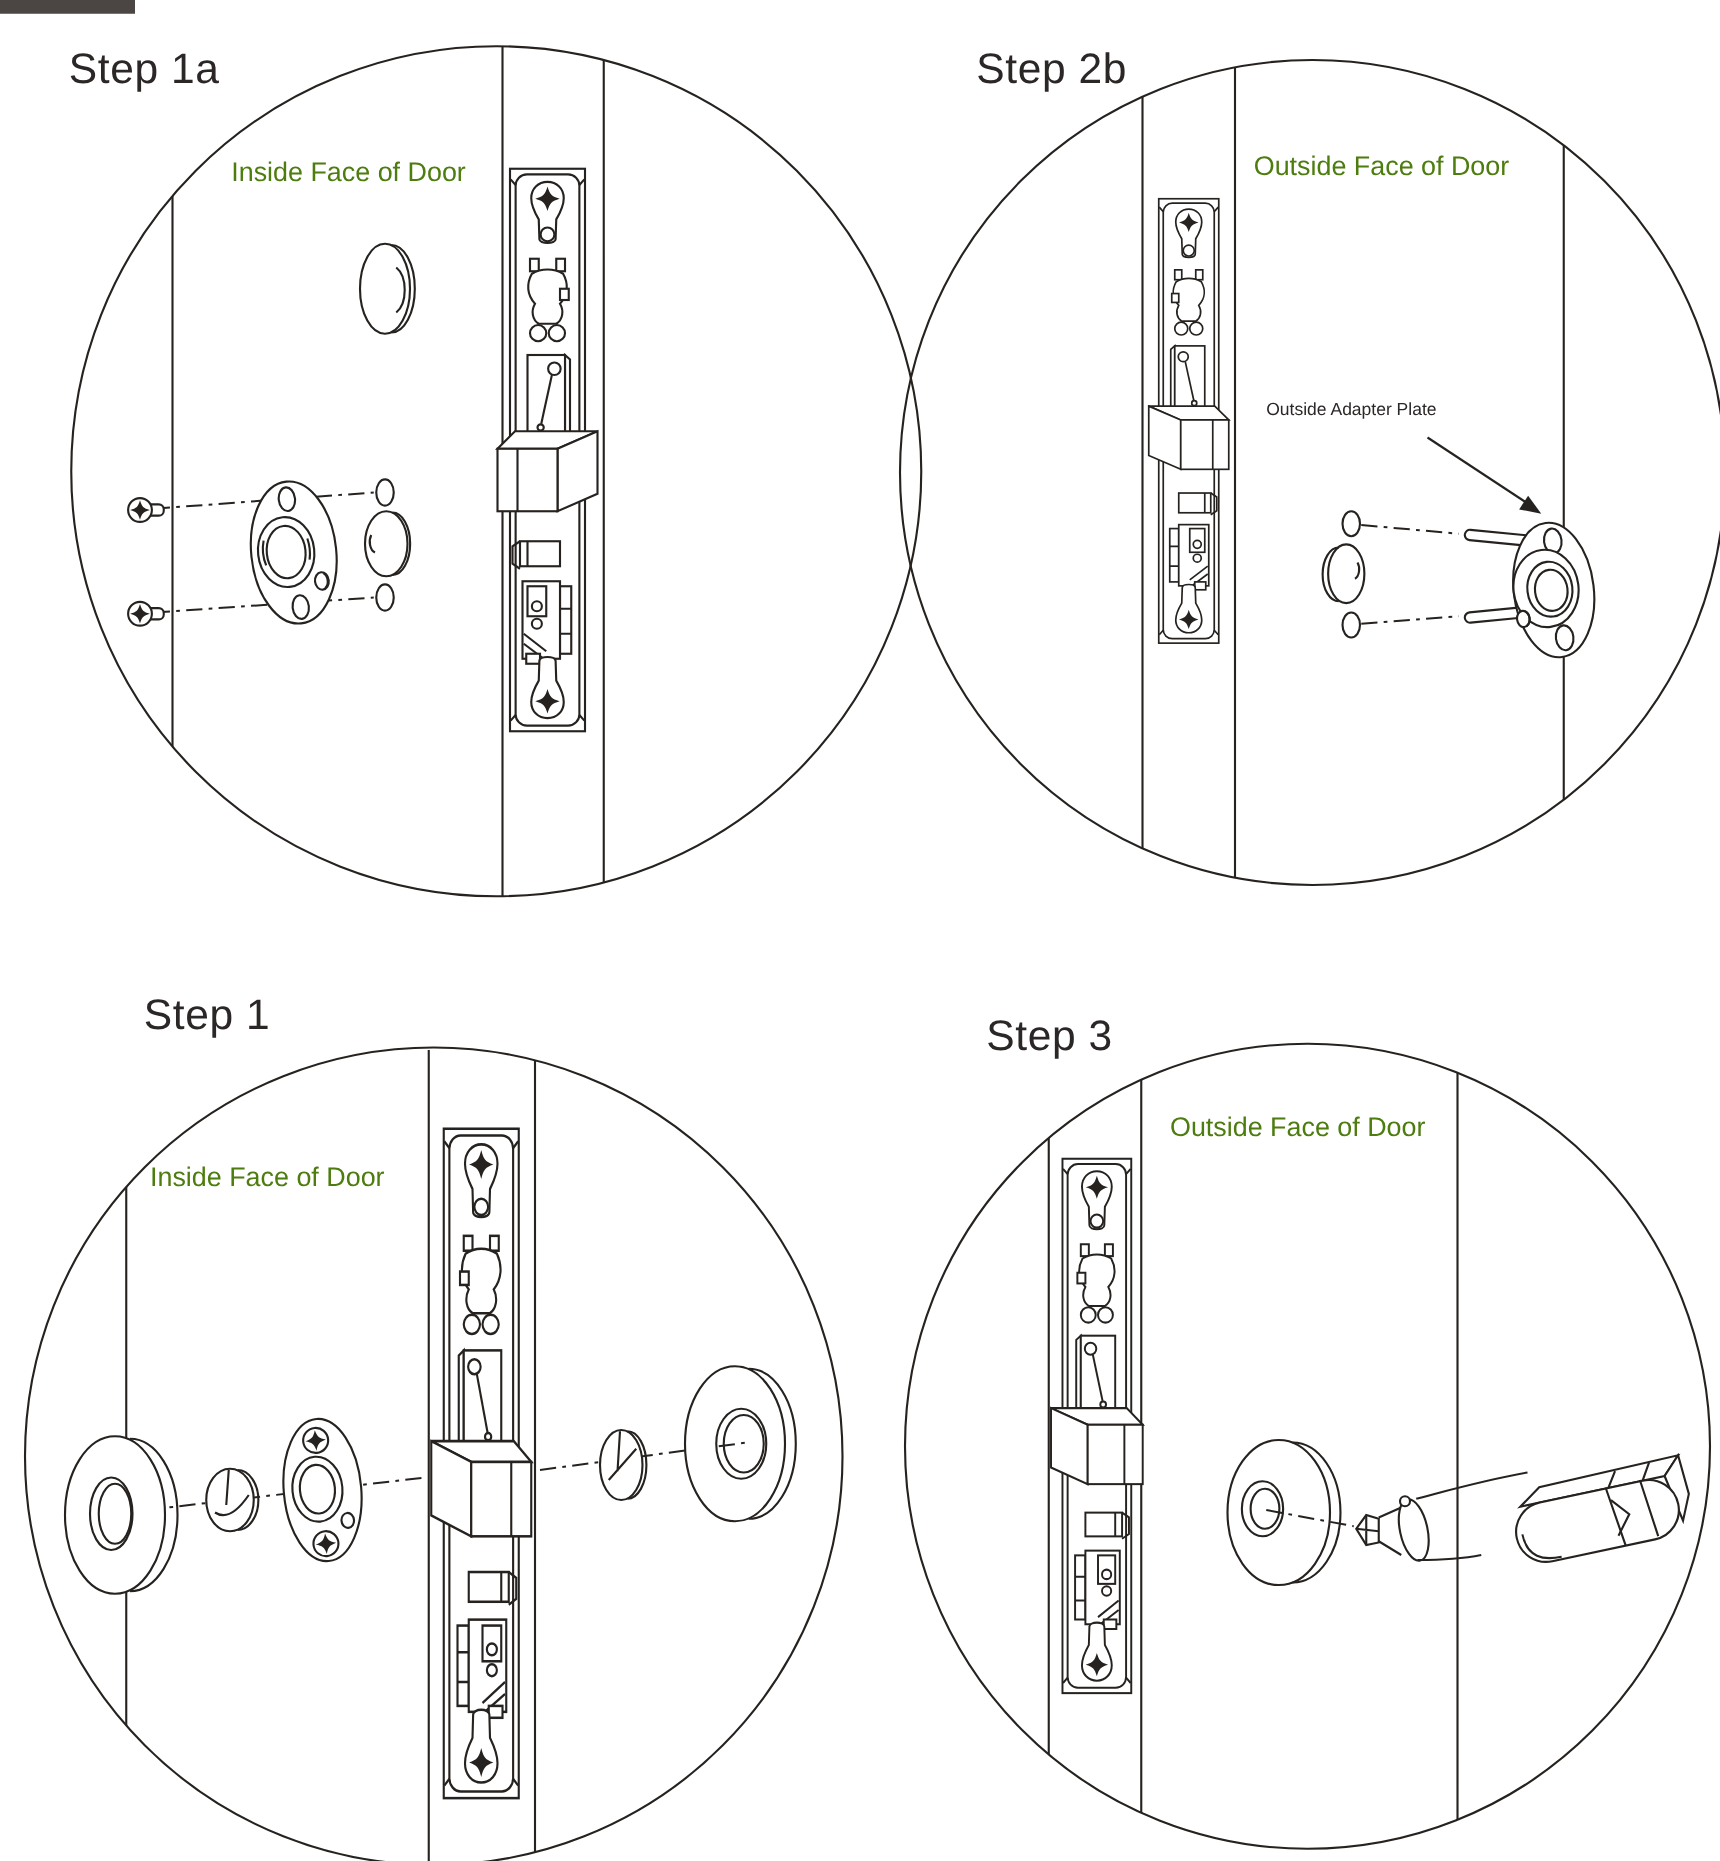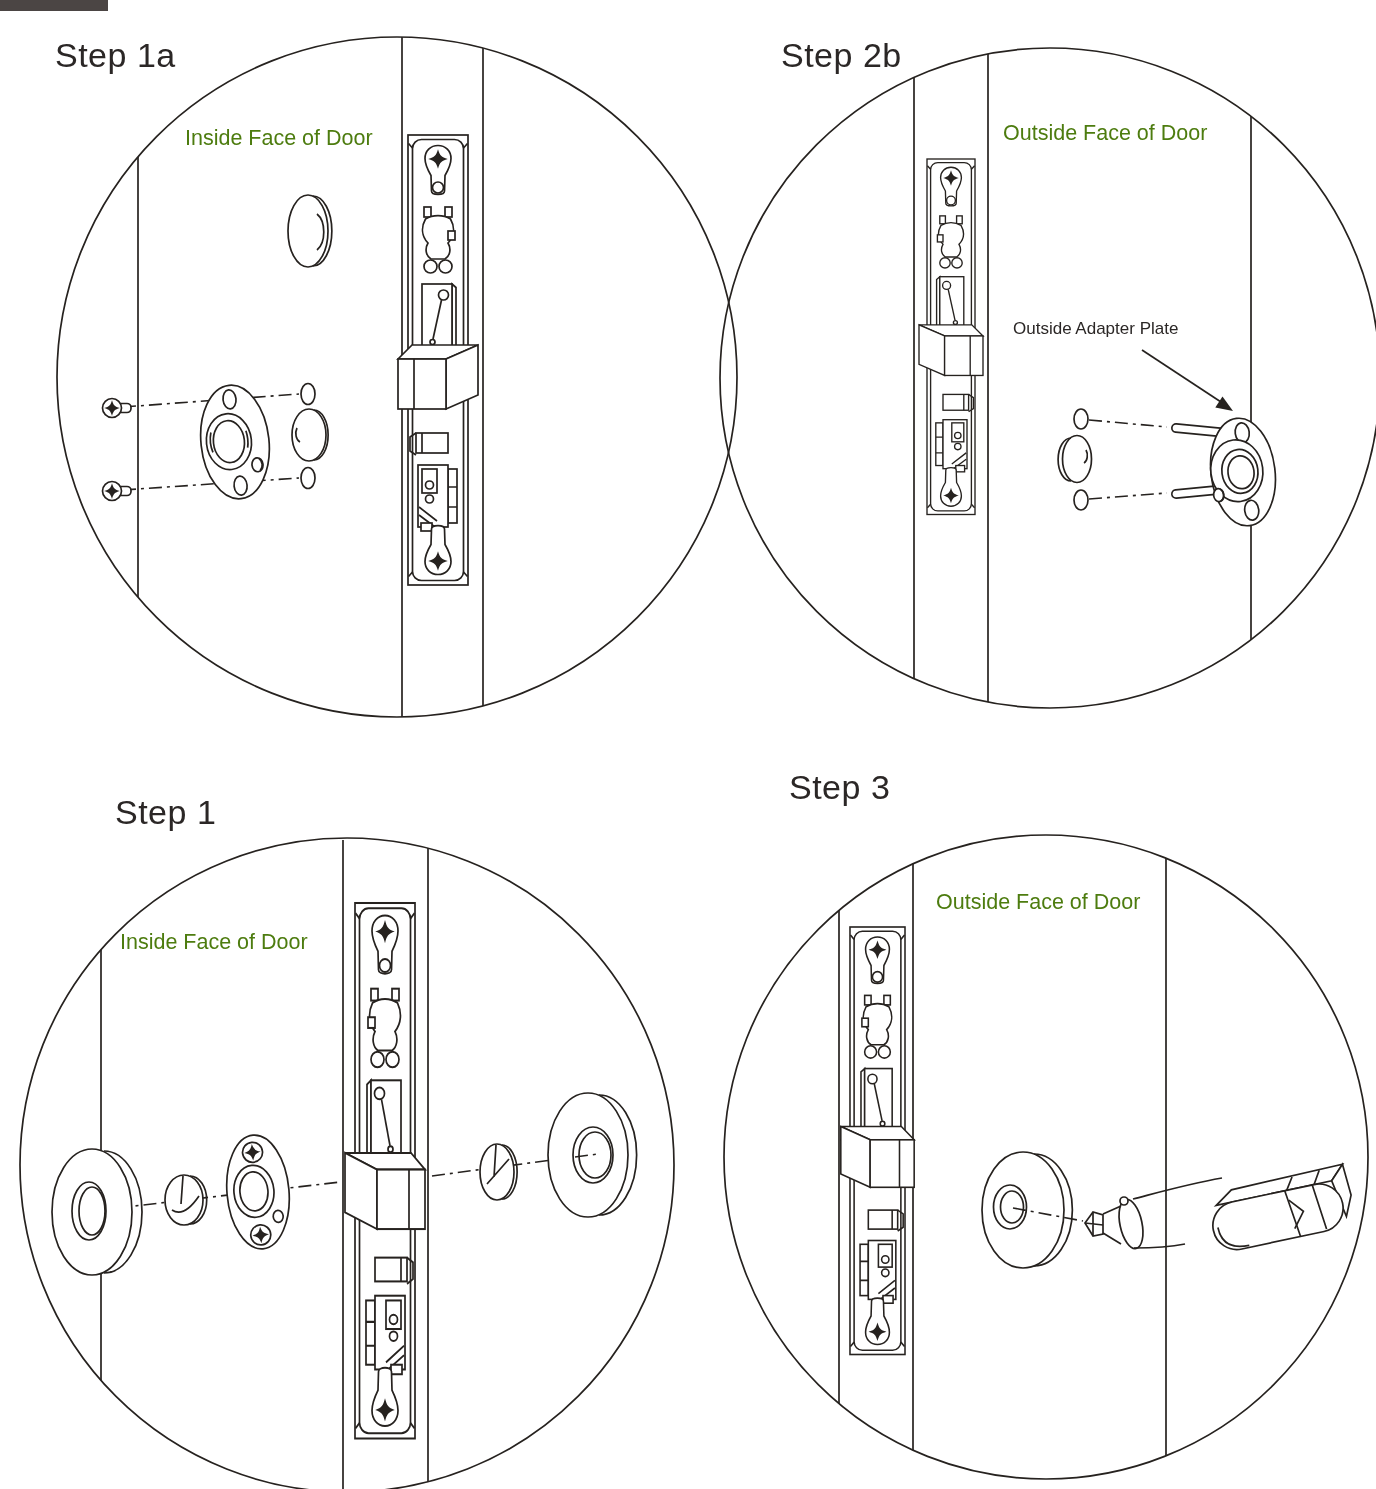--- a/index.html
+++ b/index.html
@@ -1,21 +1,21 @@
 <!DOCTYPE html>
 <html><head>
 <meta charset="utf-8">
 <style>
   html,body{margin:0;padding:0;background:#ffffff;}
   .page{position:relative;width:1376px;height:1489px;background:#fff;overflow:hidden;
         font-family:"Liberation Sans",sans-serif;color:#2a2624;}
   .corner-tab{position:absolute;left:0;top:0;width:108px;height:11px;background:#4b4544;}
   .step-label{position:absolute;font-size:34px;font-weight:500;letter-spacing:.5px;color:#2b2726;white-space:nowrap;}
   .face-label{position:absolute;font-size:21.5px;font-weight:500;color:#4d7c0f;white-space:nowrap;}
-  .callout-label{position:absolute;font-size:17px;font-weight:500;color:#2b2726;white-space:nowrap;}
+  .callout-label{position:absolute;font-size:14px;font-weight:500;color:#2b2726;white-space:nowrap;}
   svg{position:absolute;left:0;top:0;}
   .ln{stroke:#26221f;stroke-width:1.7;fill:none;}
   .wf{stroke:#26221f;stroke-width:1.7;fill:#ffffff;}
   .dk{fill:#26221f;stroke:none;}
   .dash{stroke:#26221f;stroke-width:1.6;fill:none;stroke-dasharray:13 5 3 5;}
 </style>
 </head>
 <body>
 
 <div class="page">
@@ -250,16 +250,16 @@
   <div class="step-label" style="left:55px;top:36px">Step 1a</div>
   <div class="face-label" style="left:185px;top:126px">Inside Face of Door</div>
 
   <div class="step-label" style="left:781px;top:36px">Step 2b</div>
   <div class="face-label" style="left:1003px;top:121px">Outside Face of Door</div>
   <div class="callout-label" style="left:1013px;top:319px">Outside Adapter Plate</div>
 
   <div class="step-label" style="left:115px;top:793px">Step 1</div>
   <div class="face-label" style="left:120px;top:930px">Inside Face of Door</div>
 
-  <div class="step-label" style="left:789px;top:768px">Step 3</div>
+  <div class="step-label" style="left:789px;top:810px">Step 3</div>
   <div class="face-label" style="left:936px;top:890px">Outside Face of Door</div>
 
 </div>
 
 </body></html>

